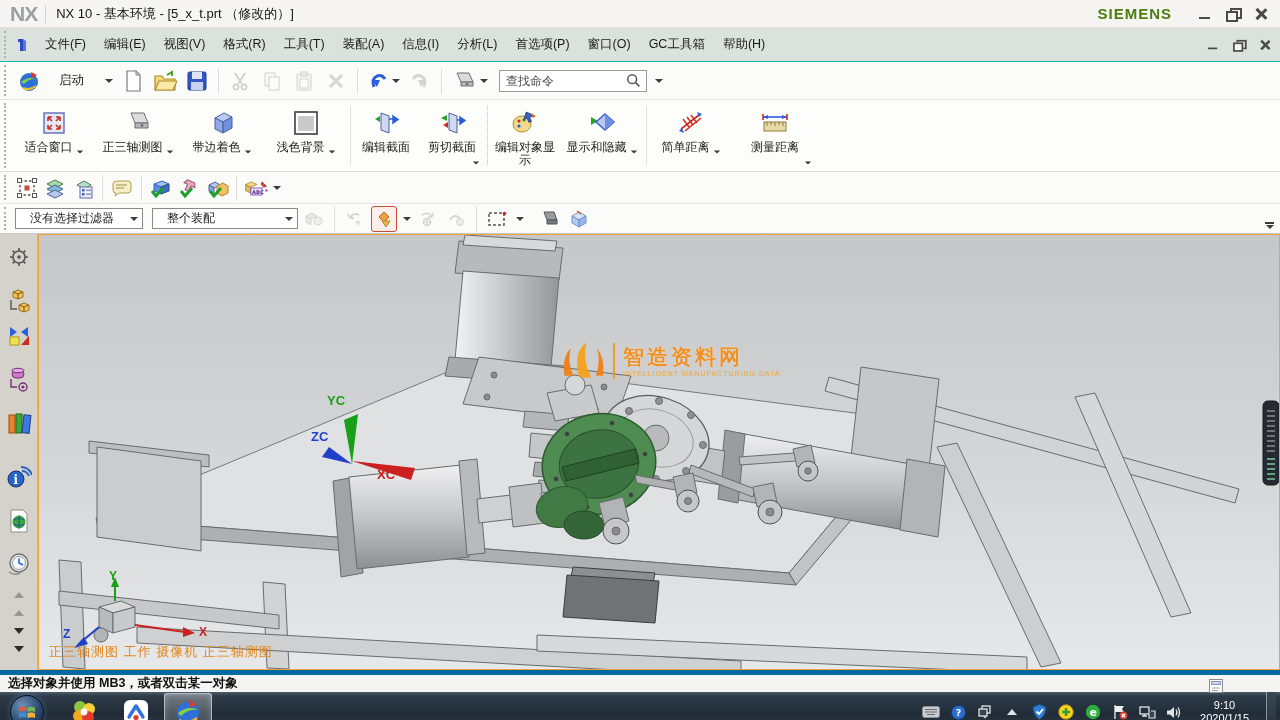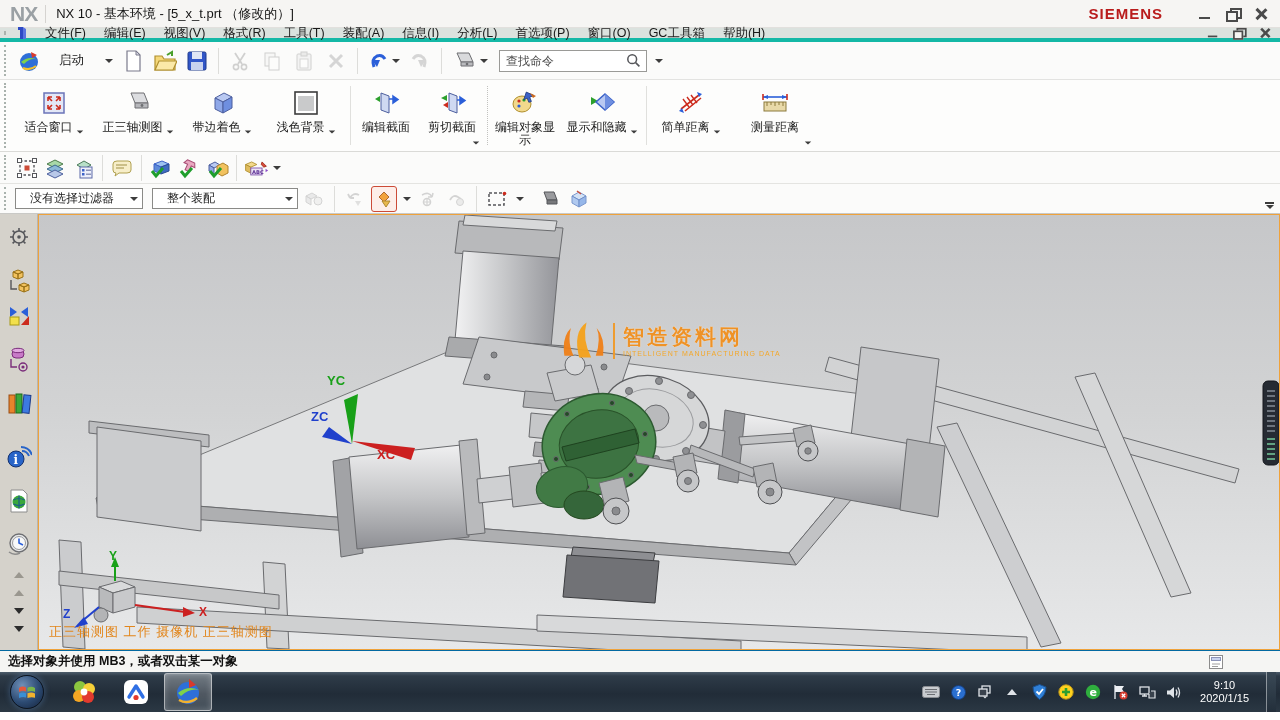--- a/index.html
+++ b/index.html
@@ -6,31 +6,31 @@
   html,body { width:1280px; height:720px; overflow:hidden;
     font-family:"Liberation Sans","DejaVu Sans",sans-serif; font-size:12px; color:#1a1a1a;
     user-select:none; background:#fff; }
 
   
   .titlebar { height:28px; background:#f6f5f3; border-bottom:1px solid #e2e0dd;
     display:flex; align-items:center; padding:0 6px; }
   .nx-logo { font-size:21px; font-weight:bold; color:#9aa0a4; letter-spacing:-1px; padding:0 8px 0 4px; }
   .tb-sep { width:1px; height:18px; background:#d5d3d0; margin-right:10px; }
   .win-title { font-size:13px; color:#141414; flex:1; }
-  .brand { color:#b91c1c; font-weight:bold; font-size:15px; letter-spacing:1px; margin-right:35px; }
+  .brand { color:#4d7c0f; font-weight:bold; font-size:15px; letter-spacing:1px; margin-right:26px; }
   .winbtns { display:flex; gap:14px; align-items:center; margin-right:6px; }
   .wbtn { width:14px; height:12px; position:relative; cursor:pointer; }
   .wbtn.min::after { content:""; position:absolute; left:1px; bottom:1px; width:11px; height:2px; background:#4a4a4a; }
   .wbtn.restore::before { content:""; position:absolute; left:4px; top:0; width:8px; height:7px; border:2px solid #4a4a4a; }
   .wbtn.restore::after { content:""; position:absolute; left:0; top:3px; width:8px; height:7px; border:2px solid #4a4a4a; background:#f6f5f3; }
   .wbtn.close::before,.wbtn.close::after { content:""; position:absolute; left:6px; top:-1px; width:2.5px; height:14px; background:#4a4a4a; }
   .wbtn.close::before { transform:rotate(45deg);} .wbtn.close::after { transform:rotate(-45deg);}
 
   
-  .menubar { height:14px; background:#dbe2de; border-bottom:4px solid #14b8a6;
+  .menubar { height:34px; background:#dbe2de; border-bottom:1px solid #14b8a6;
     display:flex; align-items:center; padding-left:2px; }
   .grip { width:6px; align-self:stretch; border-left:2px dotted #a9b2ad; margin:3px 2px 3px 2px; }
   .mdi-icon { width:16px; height:16px; margin:0 6px 0 2px; }
   .menu-item { padding:0 9px; font-size:12.5px; height:100%; display:flex; align-items:center; cursor:pointer; }
   .menubar .winbtns { margin-left:auto; margin-right:8px; gap:12px; }
   .menubar .wbtn { transform:scale(.85); }
 
   
   .quickbar { height:38px; background:#fbfbfa; border-bottom:1px solid #e3e3e1;
     display:flex; align-items:center; padding-left:2px; gap:2px; }
@@ -92,21 +92,21 @@
   .wcs-label { font-size:13px; }
   .triad-label { font-size:12px; }
   .view-status { font-size:13px; font-weight:normal; color:#e2861c; letter-spacing:1px; }
   .watermark { position:absolute; display:flex; align-items:center; gap:8px; opacity:.95; }
   .wm-divider { width:2px; height:36px; background:#f09a28; }
   .wm-title { font-size:21px; font-weight:bold; color:#f08f1e; letter-spacing:3px; line-height:22px;
     text-shadow:0 0 1px #fff; }
   .wm-sub { font-size:7px; color:#f5a623; letter-spacing:1px; margin-top:2px; }
 
   
-  .statusbar { height:22px; background:#f5f5f3; border-top:1px solid #0369a1;
+  .statusbar { height:22px; background:#f5f5f3; border-top:5px solid #0369a1;
     display:flex; align-items:center; padding:0 8px; position:relative; }
   .status-msg { font-size:12.5px; font-weight:bold; color:#111; }
   .status-icon { position:absolute; right:56px; top:3px; cursor:pointer; }
 
   
   .taskbar { height:40px; background:linear-gradient(180deg,#4d5d6b 0%,#2e3b48 10%,#212c38 55%,#2b3844 100%);
     display:flex; align-items:center; padding-left:10px; }
   .orb { width:34px; height:34px; border-radius:50%; margin-right:16px; cursor:pointer;
     background:radial-gradient(circle at 35% 30%, #6f90b8 0%, #2c4a72 55%, #15233a 100%);
     border:1px solid #0d1520; display:flex; align-items:center; justify-content:center;

